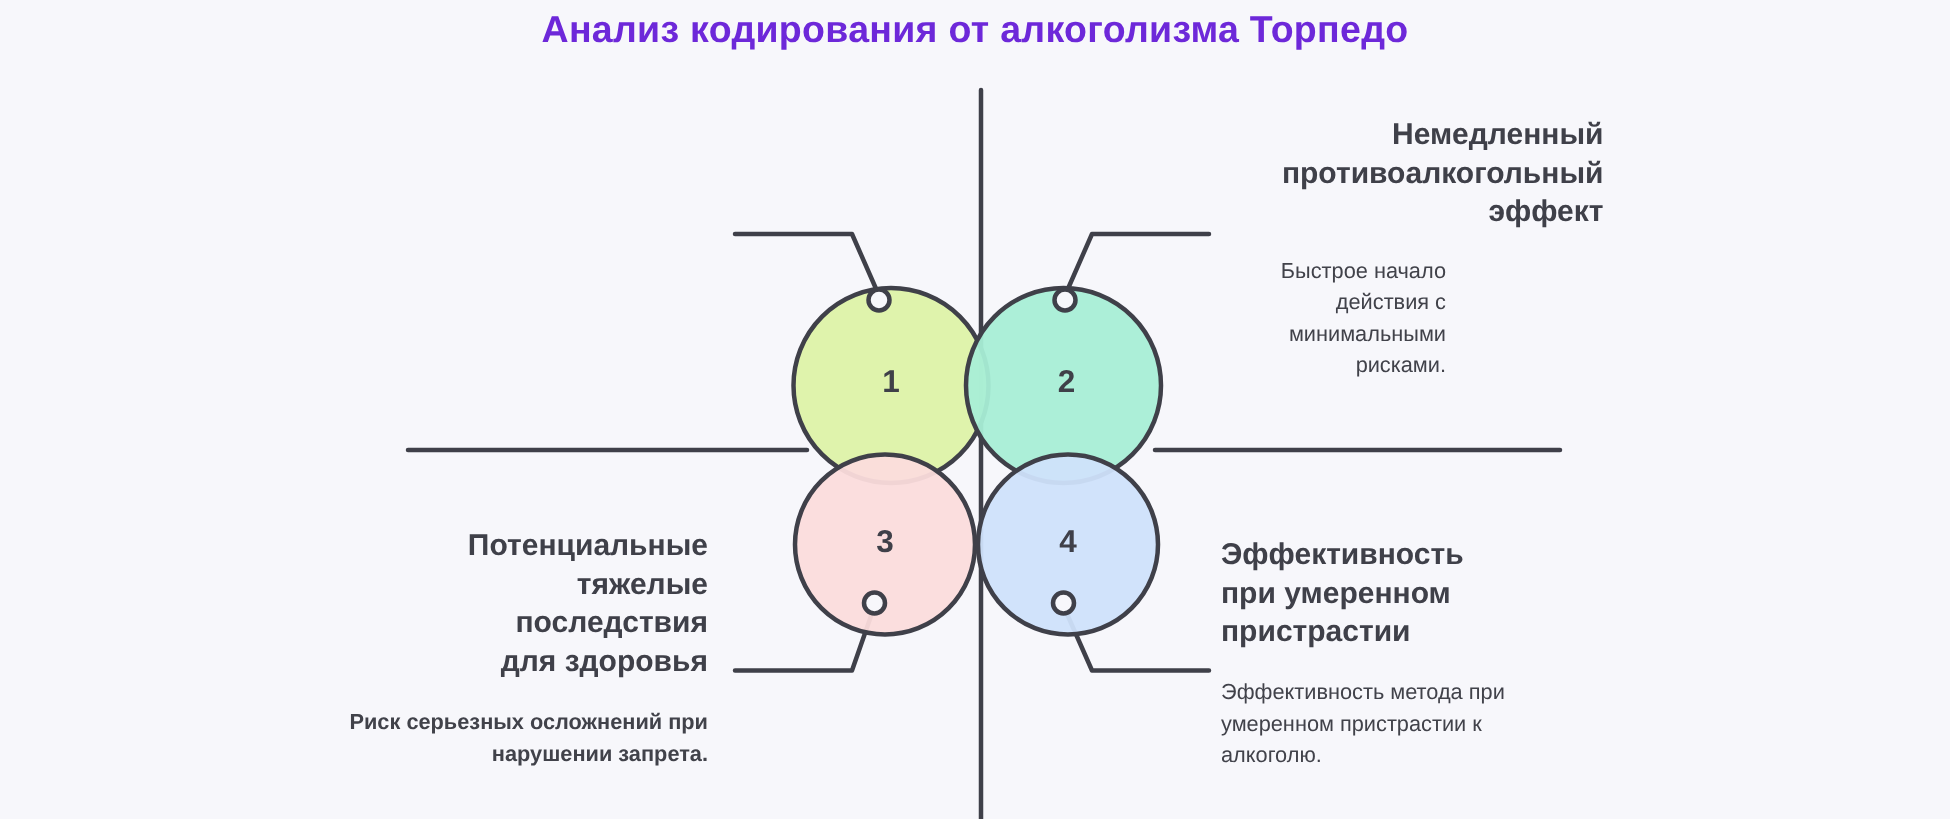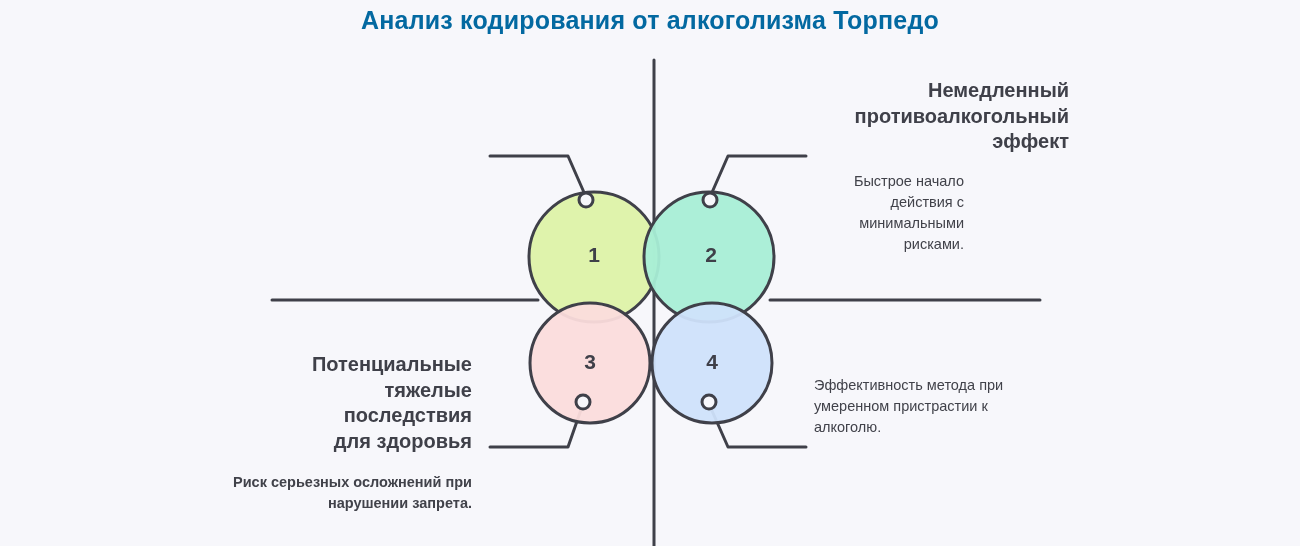--- a/index.html
+++ b/index.html
@@ -20,21 +20,21 @@
     height: 546px;
   }
   .title {
     position: absolute;
     top: 6px;
     left: 0;
     width: 1300px;
     text-align: center;
     font-size: 25px;
     font-weight: bold;
-    color: #0369a1;
+    color: #6d28d9;
     letter-spacing: 0.2px;
   }
 
   svg.diagram {
     position: absolute;
     top: 0;
     left: 0;
     width: 1300px;
     height: 546px;
   }
@@ -123,16 +123,17 @@
     <div class="label-head">Немедленный<br>противоалкогольный<br>эффект</div>
     <div class="label-body">Быстрое начало действия с минимальными рисками.</div>
   </div>
 
   <div class="label-block" id="q3">
     <div class="label-head">Потенциальные<br>тяжелые<br>последствия<br>для здоровья</div>
     <div class="label-body">Риск серьезных осложнений при нарушении запрета.</div>
   </div>
 
   <div class="label-block" id="q4">
+    <div class="label-head">Эффективность<br>при умеренном<br>пристрастии</div>
     <div class="label-body">Эффективность метода при умеренном пристрастии к алкоголю.</div>
   </div>
 
 </div>
 
 </body></html>

